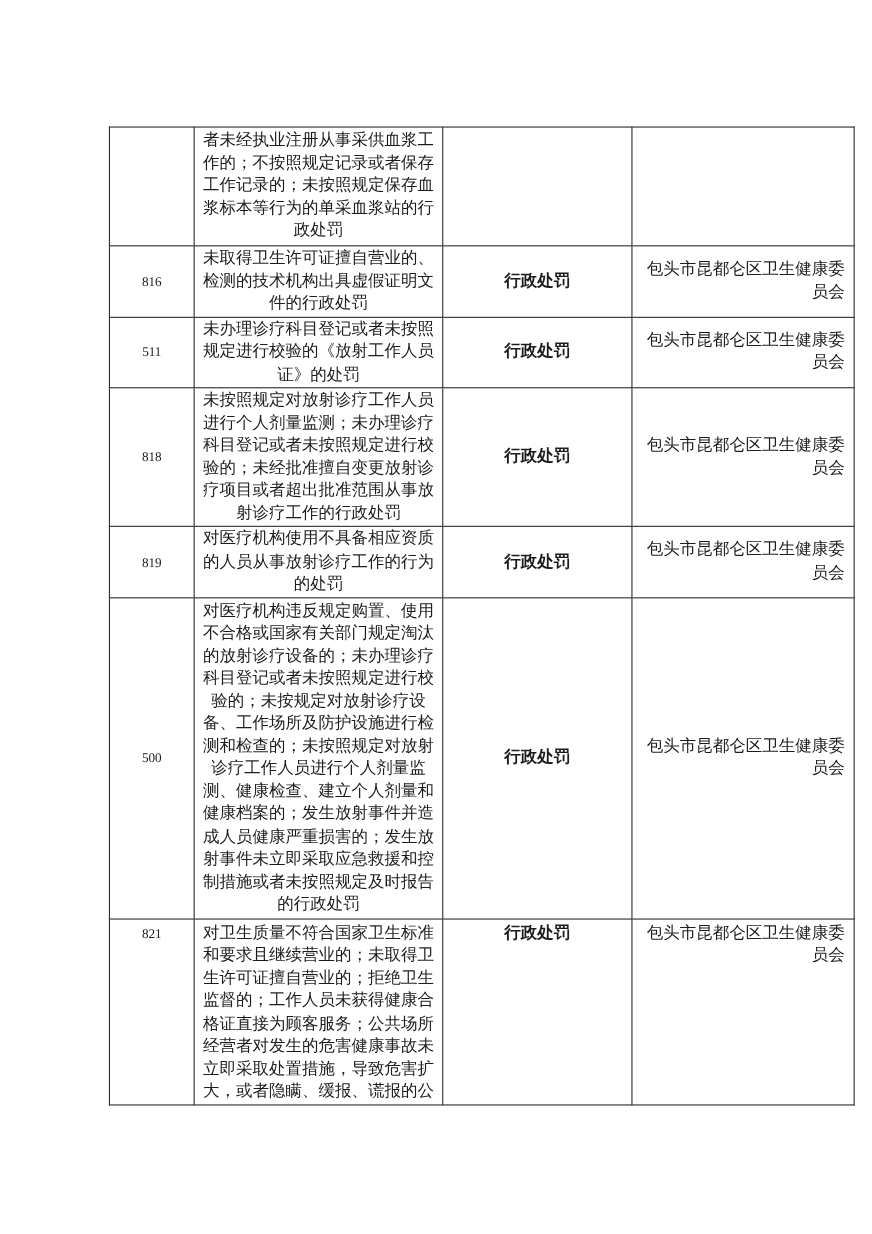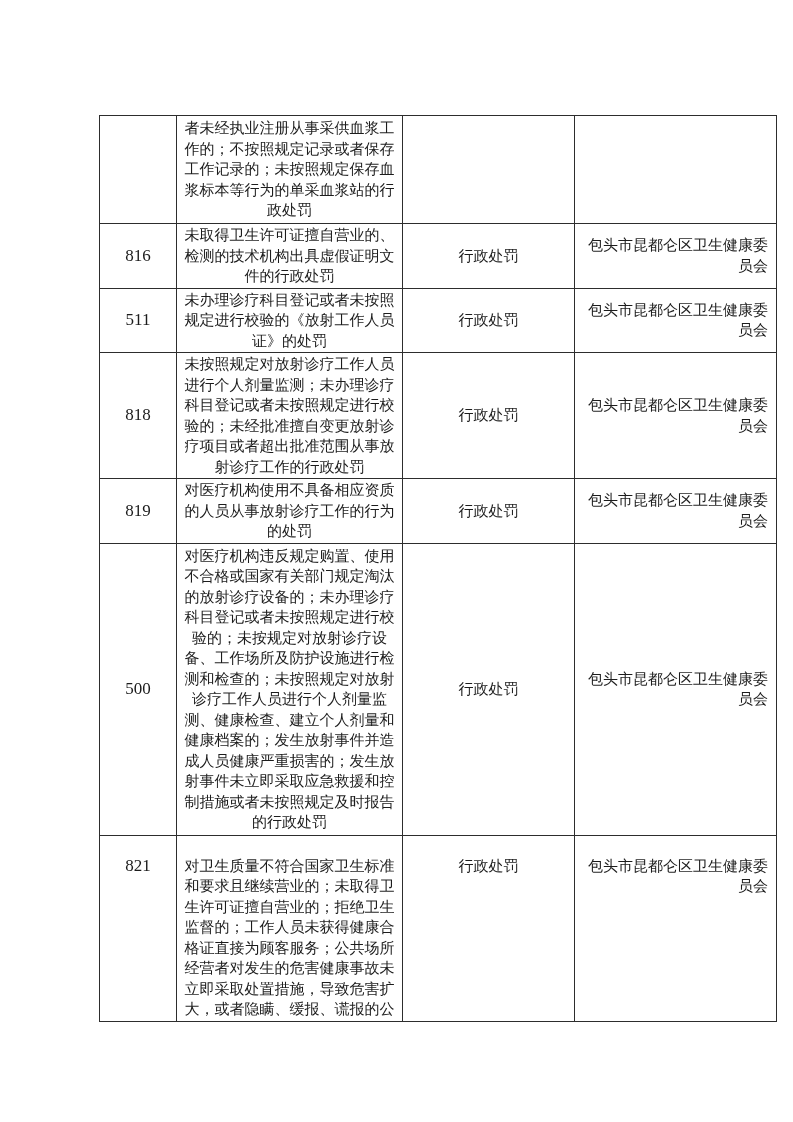--- a/index.html
+++ b/index.html
@@ -32,27 +32,27 @@
     text-align: center;
     overflow: hidden;
     word-break: normal;
     line-break: strict;
   }
   .doc-table col.c-id        { width: 77px; }
   .doc-table col.c-item      { width: 226px; }
   .doc-table col.c-penalty   { width: 172px; }
   .doc-table col.c-authority { width: 202px; }
 
-  .doc-table td.cell-id        { font-size: 17px; padding: 1px 2px; }
+  .doc-table td.cell-id        { font-size: 12px; padding: 1px 2px; }
   .doc-table td.cell-item      { padding: 1px 5px; }
-  .doc-table td.cell-penalty   { padding: 1px 4px; }
+  .doc-table td.cell-penalty   { padding: 1px 4px; font-weight: bold; }
   .doc-table td.cell-authority { padding: 1px 8px; text-align: right; }
 
   .doc-table tr.valign-middle td { vertical-align: middle; }
-  .doc-table tr.valign-top td    { vertical-align: top; padding-top: 20px; }
+  .doc-table tr.valign-top td    { vertical-align: top; padding-top: 3px; }
 
   
   .doc-table tbody tr:nth-child(1) { height: 108px; }
   .doc-table tbody tr:nth-child(2) { height: 64px;  }
   .doc-table tbody tr:nth-child(3) { height: 63px;  }
   .doc-table tbody tr:nth-child(4) { height: 123px; }
   .doc-table tbody tr:nth-child(5) { height: 64px;  }
   .doc-table tbody tr:nth-child(6) { height: 292px; }
   .doc-table tbody tr:nth-child(7) { height: 164px; }
 </style>

